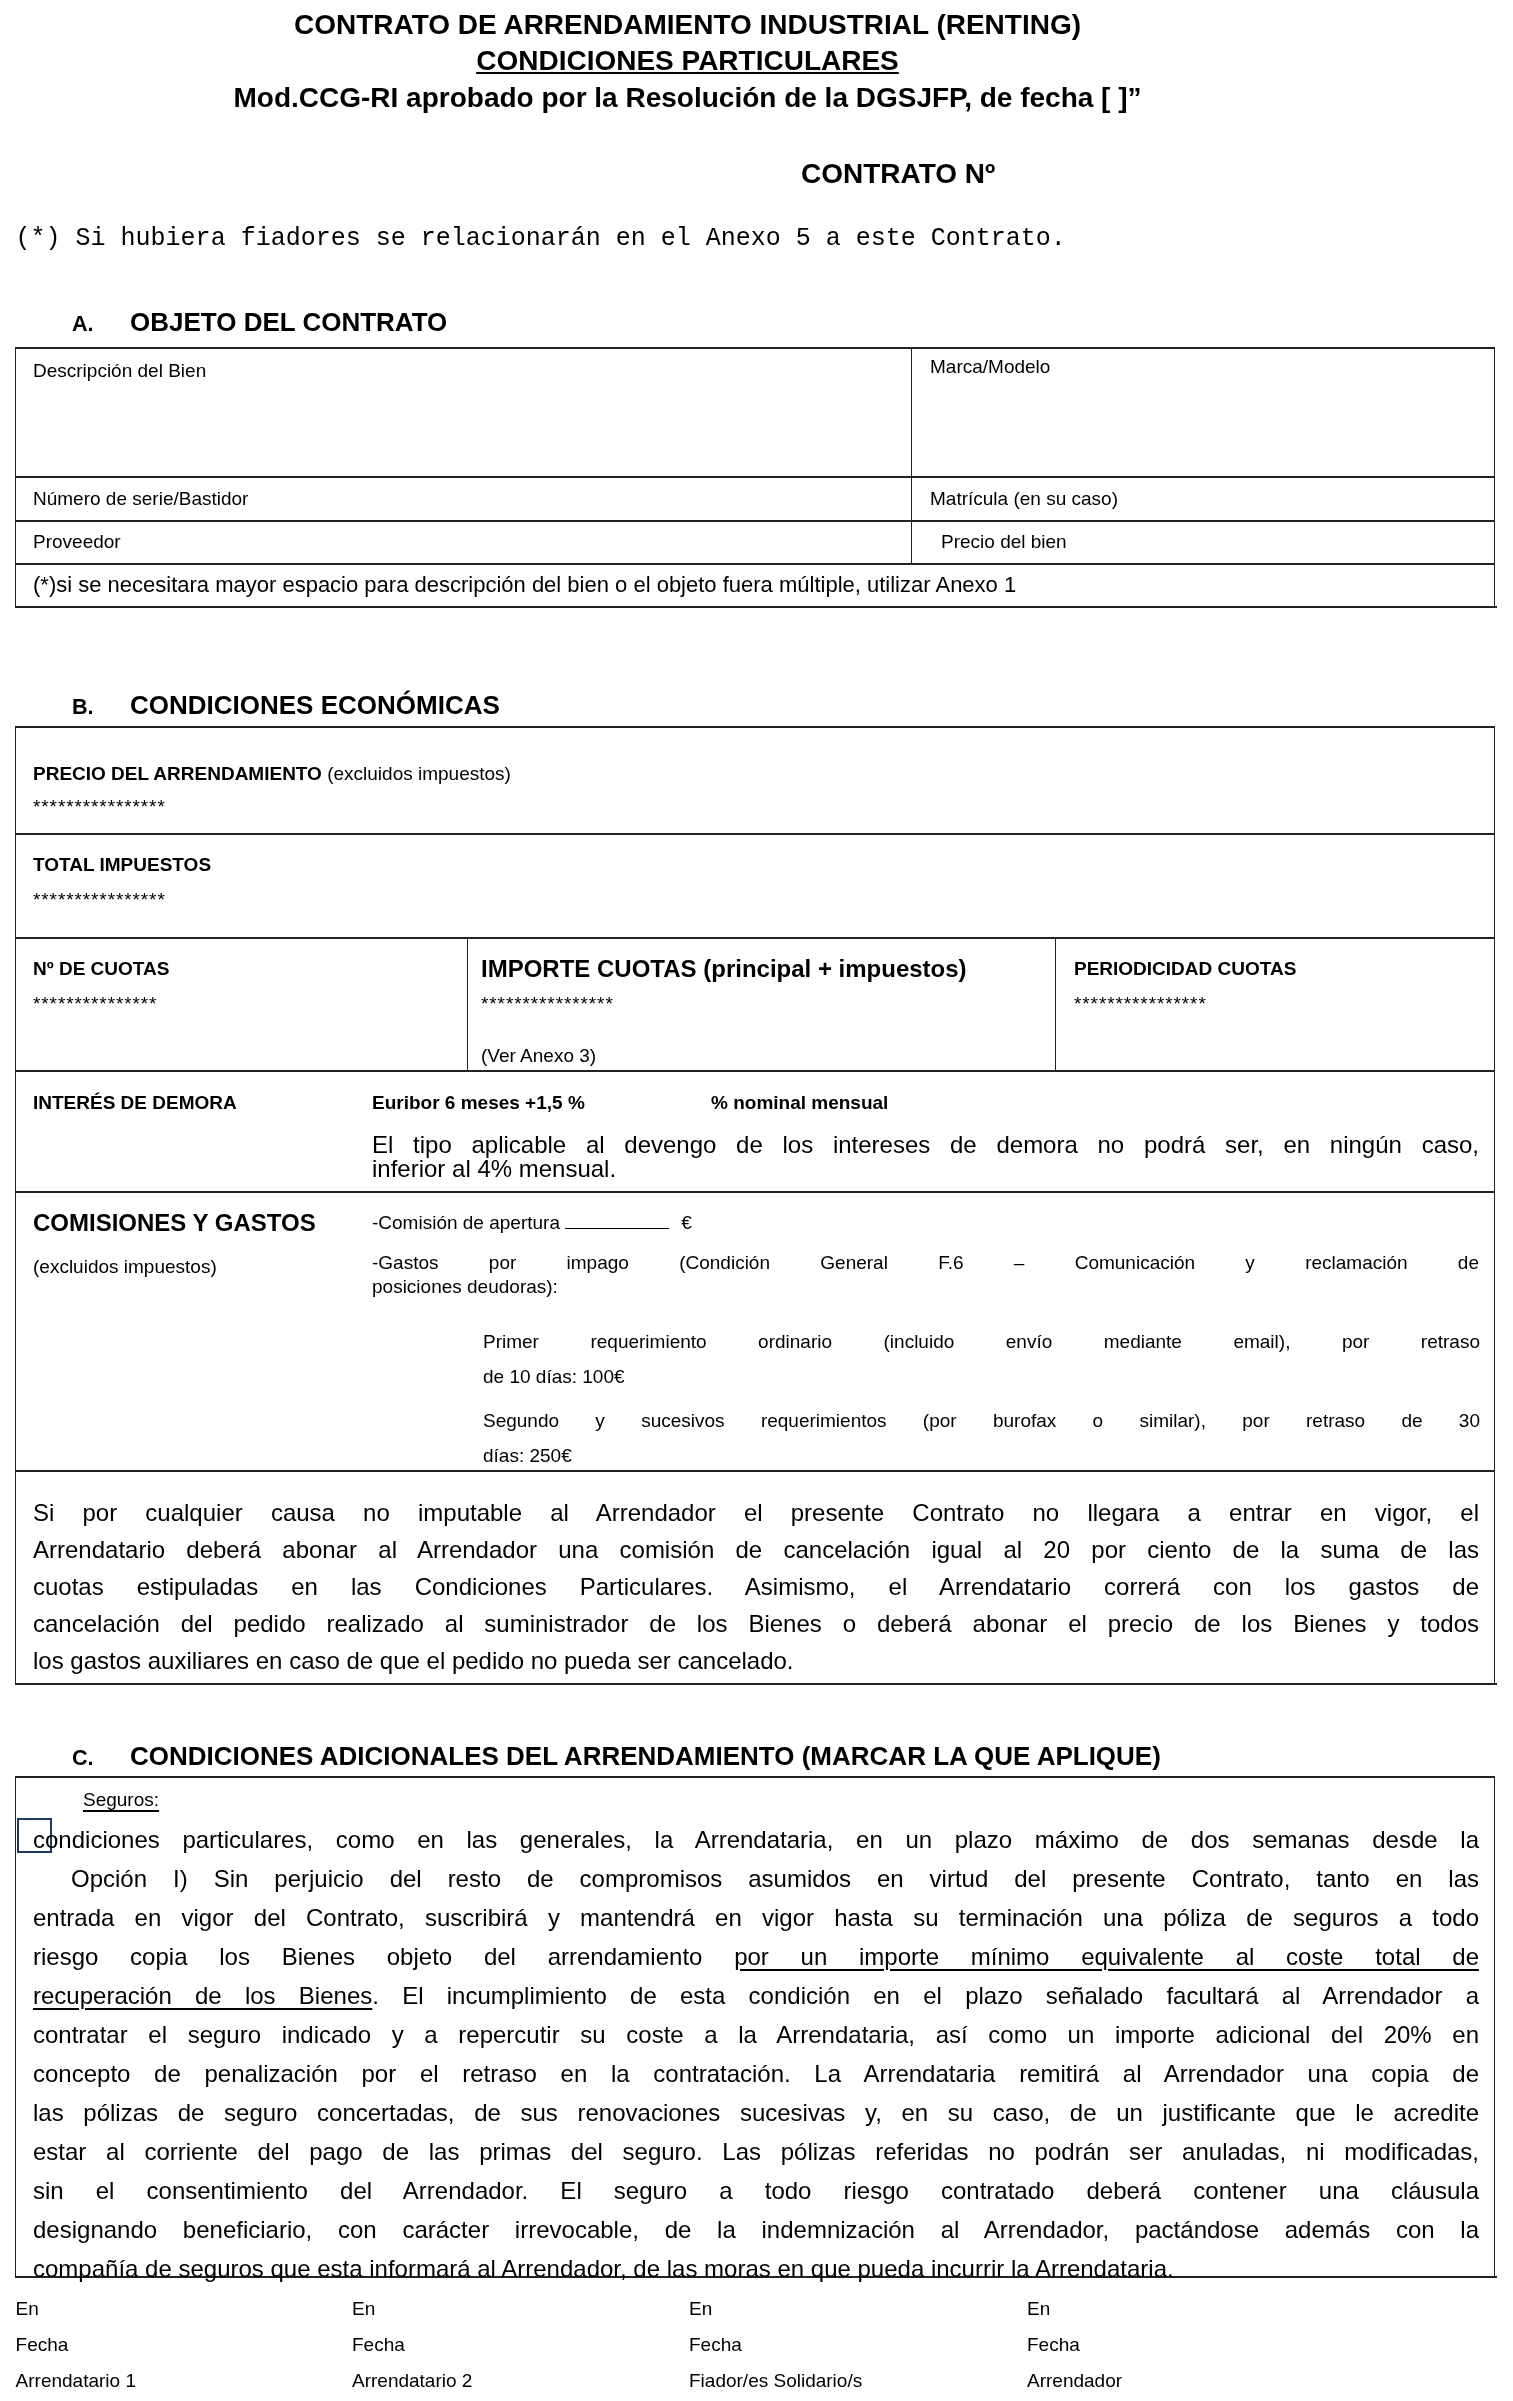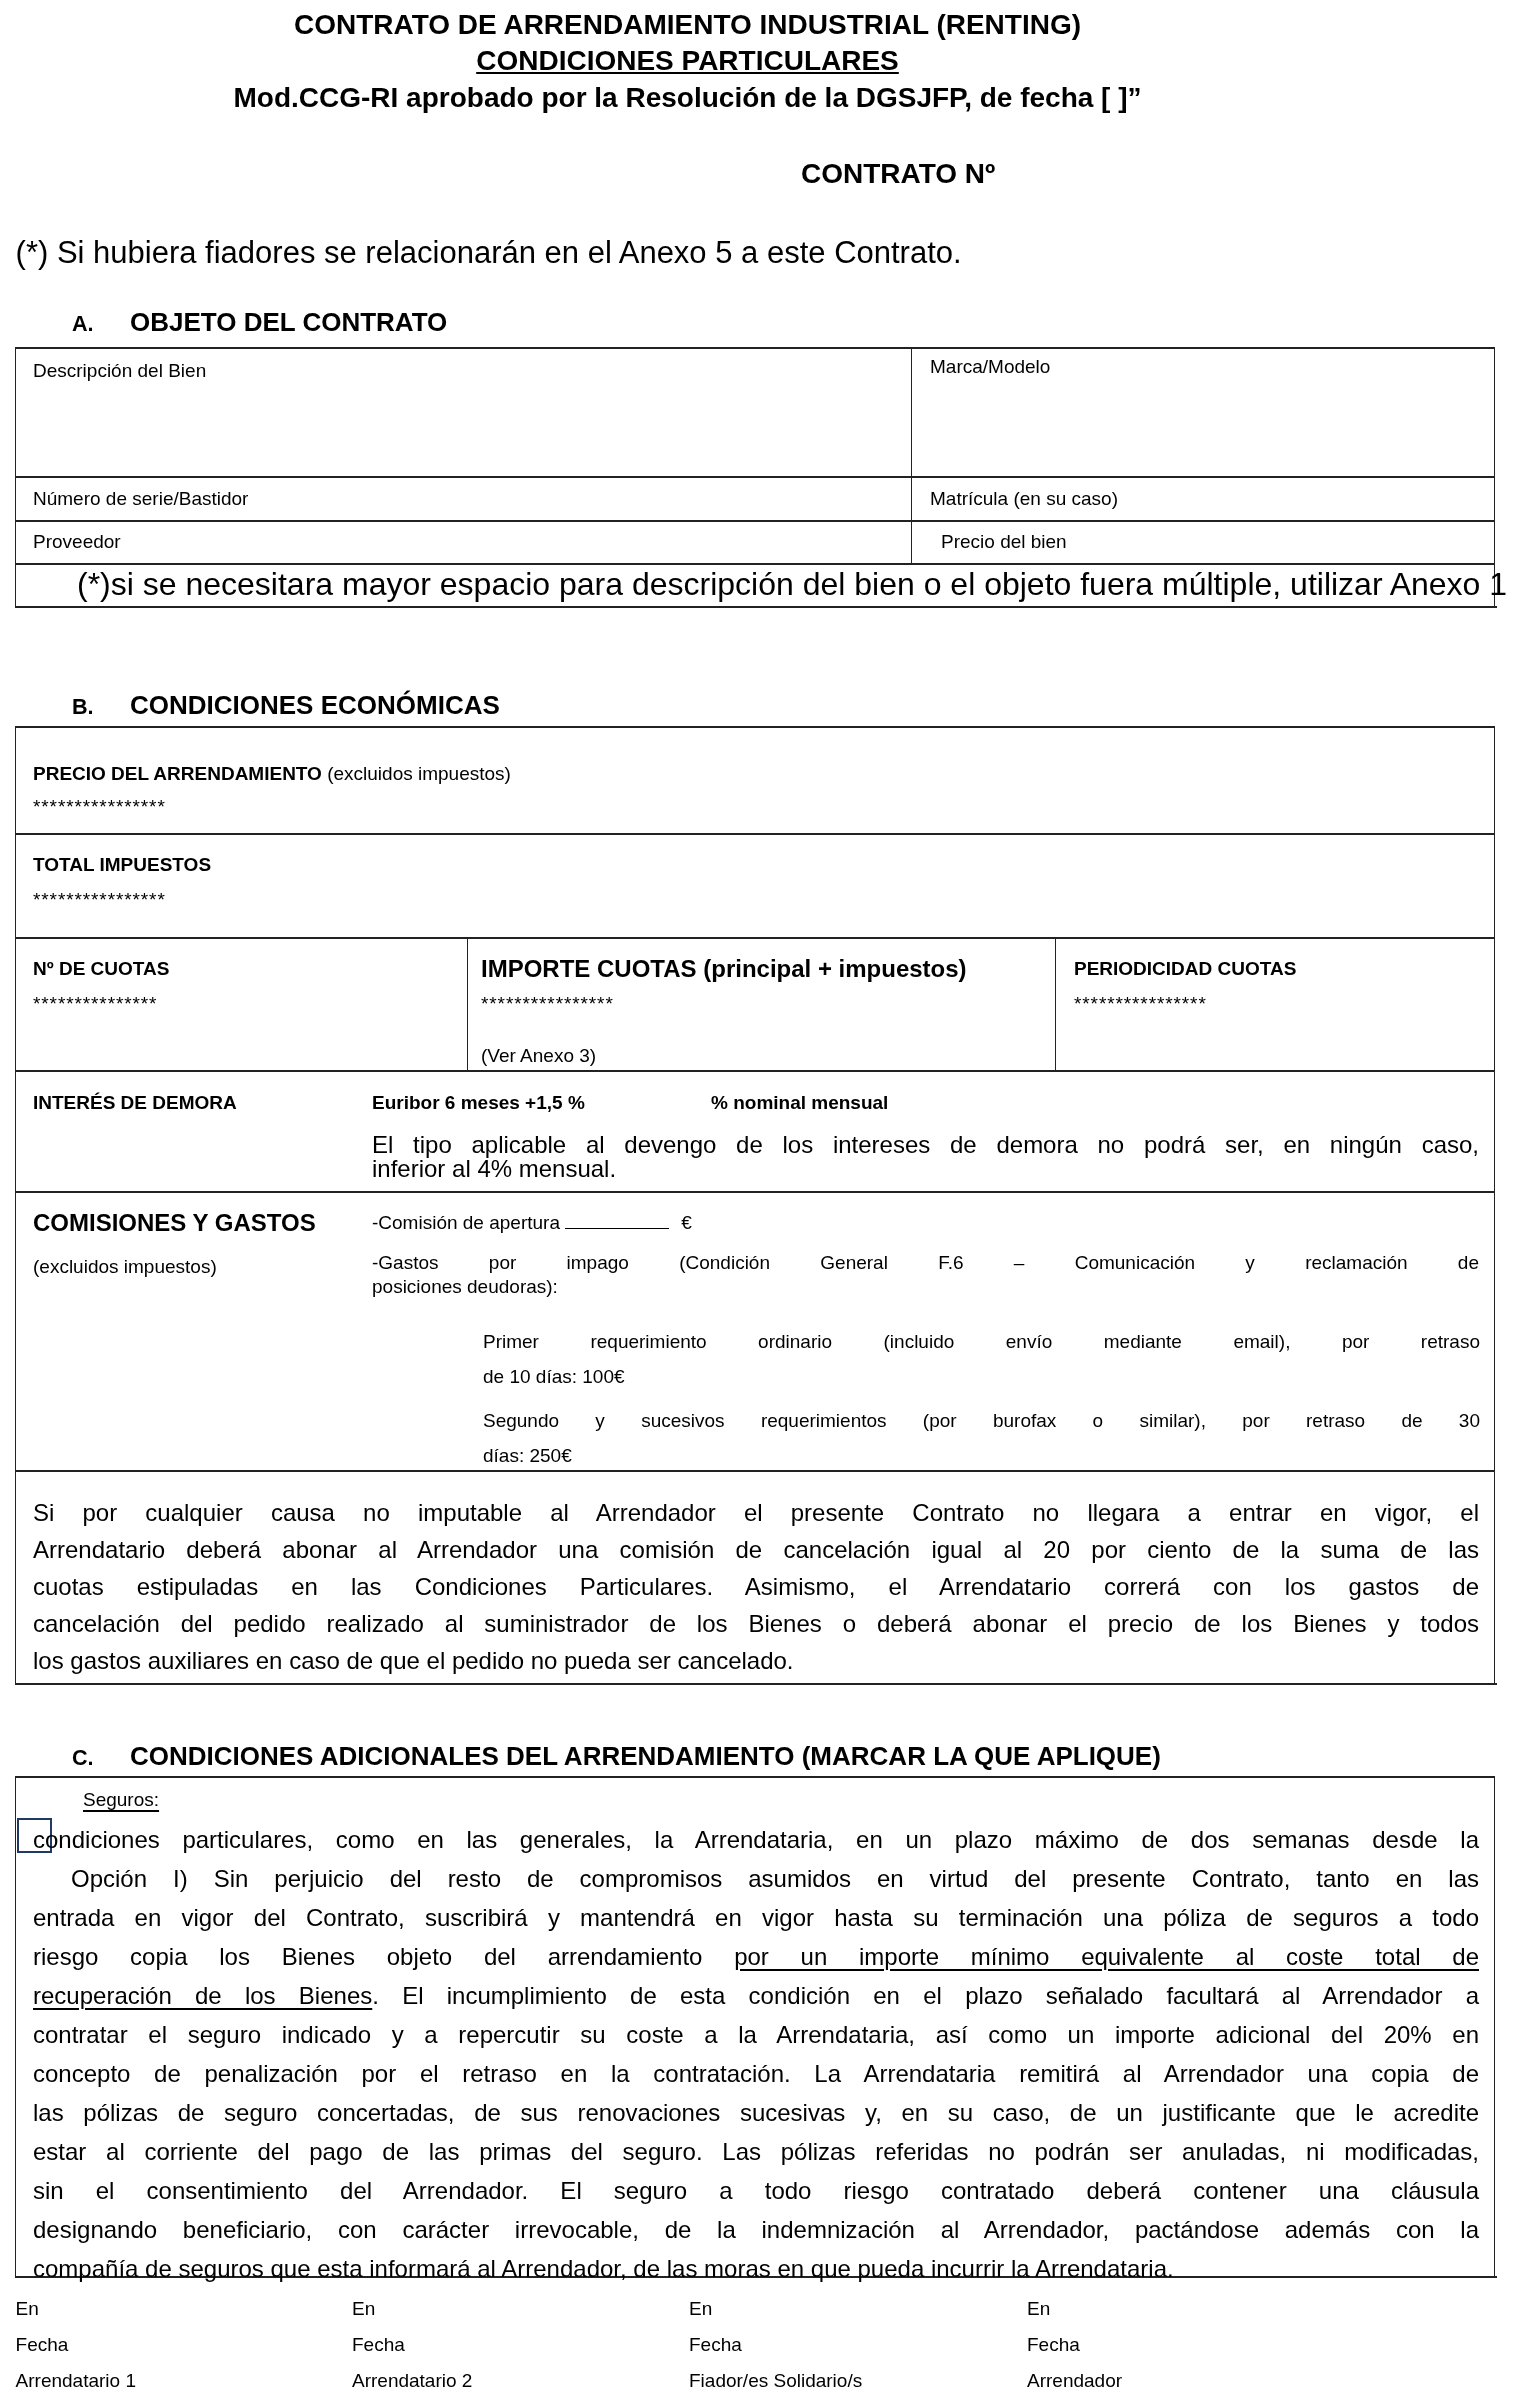--- a/index.html
+++ b/index.html
@@ -20,21 +20,21 @@
               border:2.6px solid #1f3864; background:#fff; cursor:pointer; }
   .blank { display:inline-block; width:104px; border-bottom:1.7px solid #000; height:21px; margin:0 12px 0 5.2px; vertical-align:baseline; }
 </style>
 </head>
 <body>
 
 <div class="abs title" style="top:7px;">CONTRATO DE ARRENDAMIENTO INDUSTRIAL (RENTING)</div>
 <div class="abs title" style="top:43px;text-decoration:underline;">CONDICIONES PARTICULARES</div>
 <div class="abs title" style="top:80px;">Mod.CCG-RI aprobado por la Resolución de la DGSJFP, de fecha [ ]”</div>
 <div class="abs title" style="top:156px; left:801px; width:auto; text-align:left;">CONTRATO Nº</div>
-<div class="abs body" style="top:237px; left:15.6px; font-size:31px;">(*) Si hubiera fiadores se relacionarán en el Anexo 5 a este Contrato.</div>
+<div class="abs body" style="top:223px; left:15.6px; font-size:25px;font-family:Liberation Mono, monospace;">(*) Si hubiera fiadores se relacionarán en el Anexo 5 a este Contrato.</div>
 
 <div class="abs sec" style="top:306px; left:72px;">
   <span class="letter">A.</span><span>OBJETO DEL CONTRATO</span>
 </div>
 
 <div>
   <div class="hline" style="left:14.7px; width:1480px; top:347px;"></div>
   <div class="hline" style="left:14.7px; width:1480px; top:476px;"></div>
   <div class="hline" style="left:14.7px; width:1480px; top:520px;"></div>
   <div class="hline" style="left:14.7px; width:1480px; top:563px;"></div>
@@ -42,21 +42,21 @@
   <div class="vline" style="left:14.7px; top:348px; height:260px;"></div>
   <div class="vline" style="left:1494px; top:348px; height:260px;"></div>
   <div class="vline" style="left:911px; top:348px; height:216px;"></div>
 
   <div class="abs body" style="top:355px; left:33px;">Descripción del Bien</div>
   <div class="abs body" style="top:351px; left:930px;">Marca/Modelo</div>
   <div class="abs body" style="top:483px; left:33px;">Número de serie/Bastidor</div>
   <div class="abs body" style="top:483px; left:930px;">Matrícula (en su caso)</div>
   <div class="abs body" style="top:526px; left:33px;">Proveedor</div>
   <div class="abs body" style="top:526px; left:941px;">Precio del bien</div>
-  <div class="abs body" style="top:569px; left:33px; font-size:32px;margin-left:44px;">(*)si se necesitara mayor espacio para descripción del bien o el objeto fuera múltiple, utilizar Anexo 1</div>
+  <div class="abs body" style="top:569px; left:33px; font-size:22px;">(*)si se necesitara mayor espacio para descripción del bien o el objeto fuera múltiple, utilizar Anexo 1</div>
 </div>
 
 <div class="abs sec" style="top:689px; left:72px;">
   <span class="letter">B.</span><span>CONDICIONES ECONÓMICAS</span>
 </div>
 
 <div>
   <div class="hline" style="left:14.7px; width:1480px; top:726px;"></div>
   <div class="hline" style="left:14.7px; width:1480px; top:833px;"></div>
   <div class="hline" style="left:14.7px; width:1480px; top:937px;"></div>

